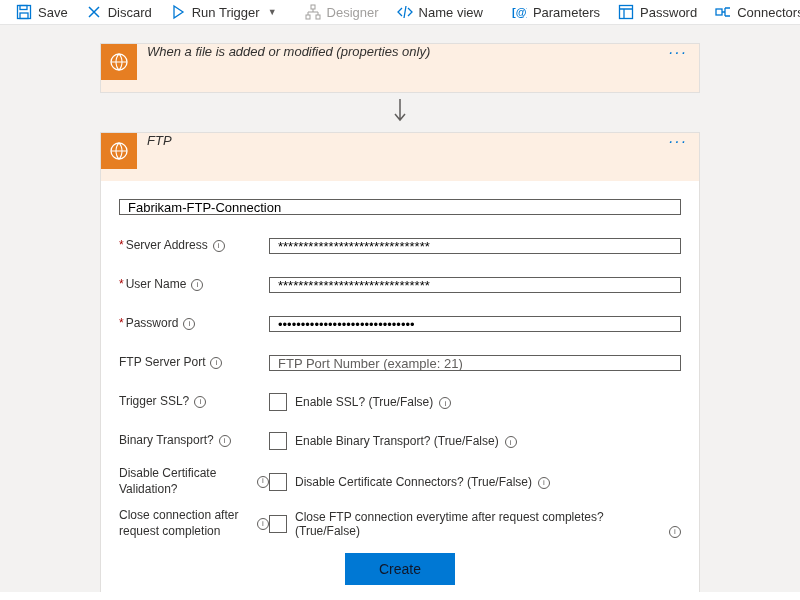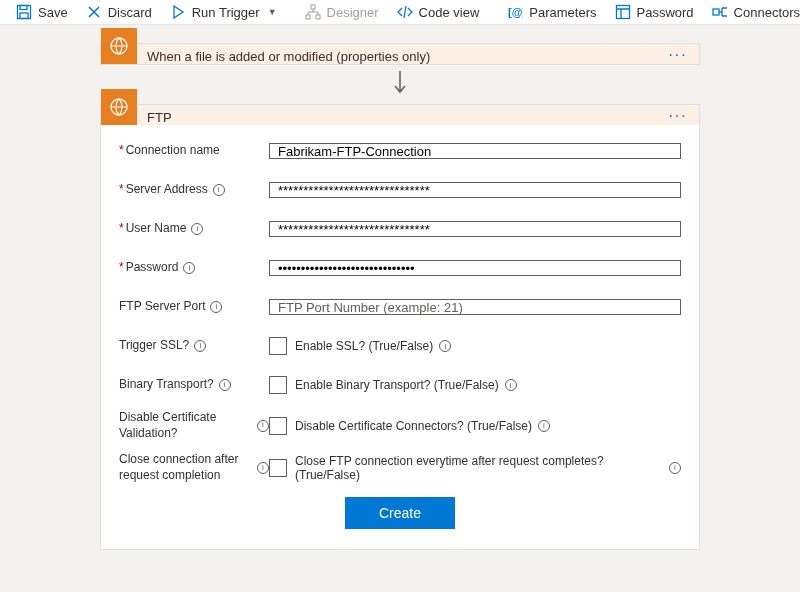--- a/index.html
+++ b/index.html
@@ -6,38 +6,38 @@
 body { font-family: "Segoe UI", Arial, sans-serif; font-size: 13px; background: #fff; width: 800px; height: 600px; overflow: hidden; }
 .toolbar { display: flex; align-items: center; padding: 0 8px; border-bottom: 1px solid #e5e5e5; gap: 2px; background: #fff; }
 .tb-btn { display: flex; align-items: center; gap: 6px; padding: 4px 8px; cursor: pointer; color: #323130; white-space: nowrap; }
 .tb-btn.disabled { color: #a19f9d; cursor: default; align-items: center; }
 .tb-icon { display: inline-flex; width: 16px; height: 16px; align-items: center; justify-content: center; }
 .sep { width: 1px; height: 18px; background: #e5e5e5; margin: 0 4px; }
 .chev { font-size: 9px; color: #605e5c; margin-left: 2px; }
 .canvas { background: #f3f2f1; padding: 18px 0 12px; height: calc(600px - 33px); overflow: hidden; }
 .flow { width: 600px; margin: 0 auto; }
 .card { background: #fff; border: 1px solid #e1dfdd; }
-.card-head { display: flex; align-items: flex-end; background: #fdefe3; height: 20px; }
+.card-head { display: flex; align-items: flex-start; background: #fdefe3; height: 48px; font-style: italic; }
 .card-head .iconbox { width: 36px; height: 36px; background: #e67e22; display: flex; align-items: center; justify-content: center; }
 .card-head .title { flex: 1; padding-left: 10px; font-size: 13px; color: #323130; }
 .card-head .dots { padding: 0 12px; color: #0078d4; cursor: pointer; font-size: 16px; letter-spacing: 1px; }
 .arrow { text-align: center; padding: 6px 0; color: #605e5c; }
 .form { padding: 12px 18px 20px; }
 .row { display: flex; align-items: center; margin-bottom: 11px; min-height: 28px; }
 .row .label { width: 150px; font-size: 12px; color: #323130; display: flex; align-items: center; gap: 5px; line-height: 1.3; }
 .row .label .req { color: #a80000; margin-right: 2px; }
 .info { width: 12px; height: 12px; border: 1px solid #605e5c; border-radius: 50%; display: inline-flex; align-items: center; justify-content: center; font-size: 8px; color: #605e5c; flex-shrink: 0; }
 .field { flex: 1; }
 .field input[type=text], .field input[type=password] { width: 100%; height: 16px; border: 1px solid #605e5c; padding: 0 8px; font-size: 13px; font-family: inherit; }
 .field input::placeholder { color: #605e5c; }
 .chk-row { display: flex; align-items: center; gap: 8px; }
 .chk { width: 18px; height: 18px; border: 1px solid #605e5c; background: #fff; cursor: pointer; flex-shrink: 0; }
-.chk-label { font-size: 12px; color: #323130; display: flex; align-items: center; gap: 6px; }
+.chk-label { font-size: 12px; color: #323130; display: flex; align-items: flex-end; gap: 6px; }
 .create-row { display: flex; justify-content: center; margin-top: 14px; }
-.btn-create { background: #0078d4; color: #ffffff; border: none; padding: 8px 34px; font-size: 14px; cursor: pointer; }
+.btn-create { background: #0078d4; color: #0f172a; border: none; padding: 8px 34px; font-size: 14px; cursor: pointer; }
 </style>
 </head>
 <body>
 
 <div class="toolbar">
   <div class="tb-btn">
     <span class="tb-icon">
         <svg width="16" height="16" viewBox="0 0 16 16">
           <rect x="1.5" y="1.5" width="13" height="13" fill="none" stroke="#0078d4" stroke-width="1.3"></rect>
           <rect x="4" y="1.5" width="7" height="4" fill="none" stroke="#0078d4" stroke-width="1.3"></rect>
@@ -74,21 +74,21 @@
         </svg>
       </span>
     <span>Designer</span>
   </div>
   <div class="tb-btn">
     <span class="tb-icon">
         <svg width="16" height="16" viewBox="0 0 16 16">
           <path d="M5 4 L1 8 L5 12 M11 4 L15 8 L11 12 M9 2 L7 14" fill="none" stroke="#0078d4" stroke-width="1.3"></path>
         </svg>
       </span>
-    <span>Code view</span>
+    <span>Name view</span>
   </div>
   <div class="sep"></div>
   <div class="tb-btn">
     <span class="tb-icon">
         <svg width="16" height="16" viewBox="0 0 16 16">
           <text x="1" y="12" font-size="11" fill="#0078d4" font-weight="bold">[@]</text>
         </svg>
       </span>
     <span>Parameters</span>
   </div>
@@ -141,23 +141,20 @@
               <circle cx="10" cy="10" r="8" fill="none" stroke="#fff" stroke-width="1.3"></circle>
               <path d="M2 10 H18 M10 2 C6 6 6 14 10 18 M10 2 C14 6 14 14 10 18" fill="none" stroke="#fff" stroke-width="1.1"></path>
             </svg>
         </div>
         <div class="title">FTP</div>
         <div class="dots">···</div>
       </div>
 
       <div class="form">
         <div class="row">
-          <div class="label">
-              <span><span class="req">*</span><span>Connection name</span></span>
-            </div>
           <div class="field"><input type="text" value="Fabrikam-FTP-Connection" style=""></div>
         </div>
         <div class="row">
           <div class="label">
               <span><span class="req">*</span><span>Server Address</span></span>
               <span class="info">i</span>
             </div>
           <div class="field"><input type="text" value="******************************" style=""></div>
         </div>
         <div class="row">

